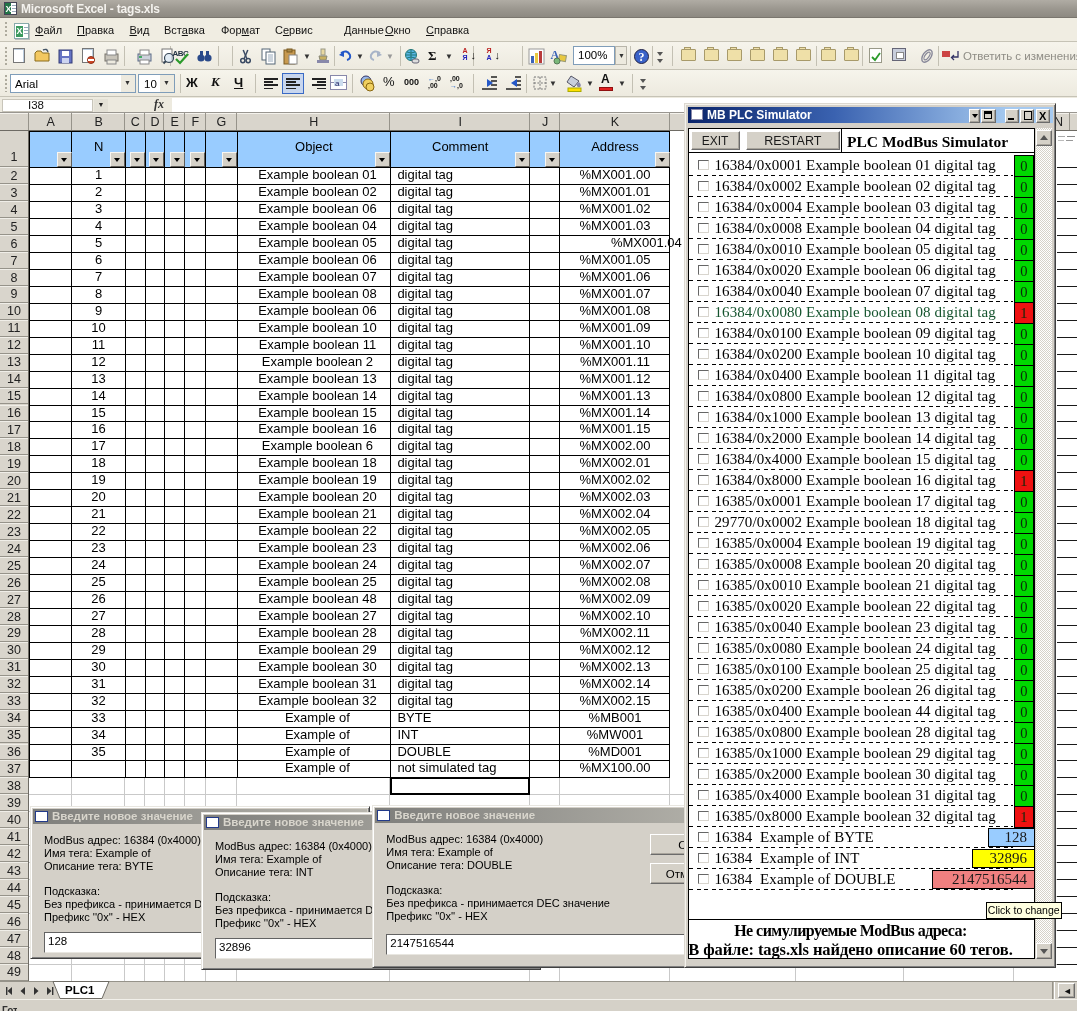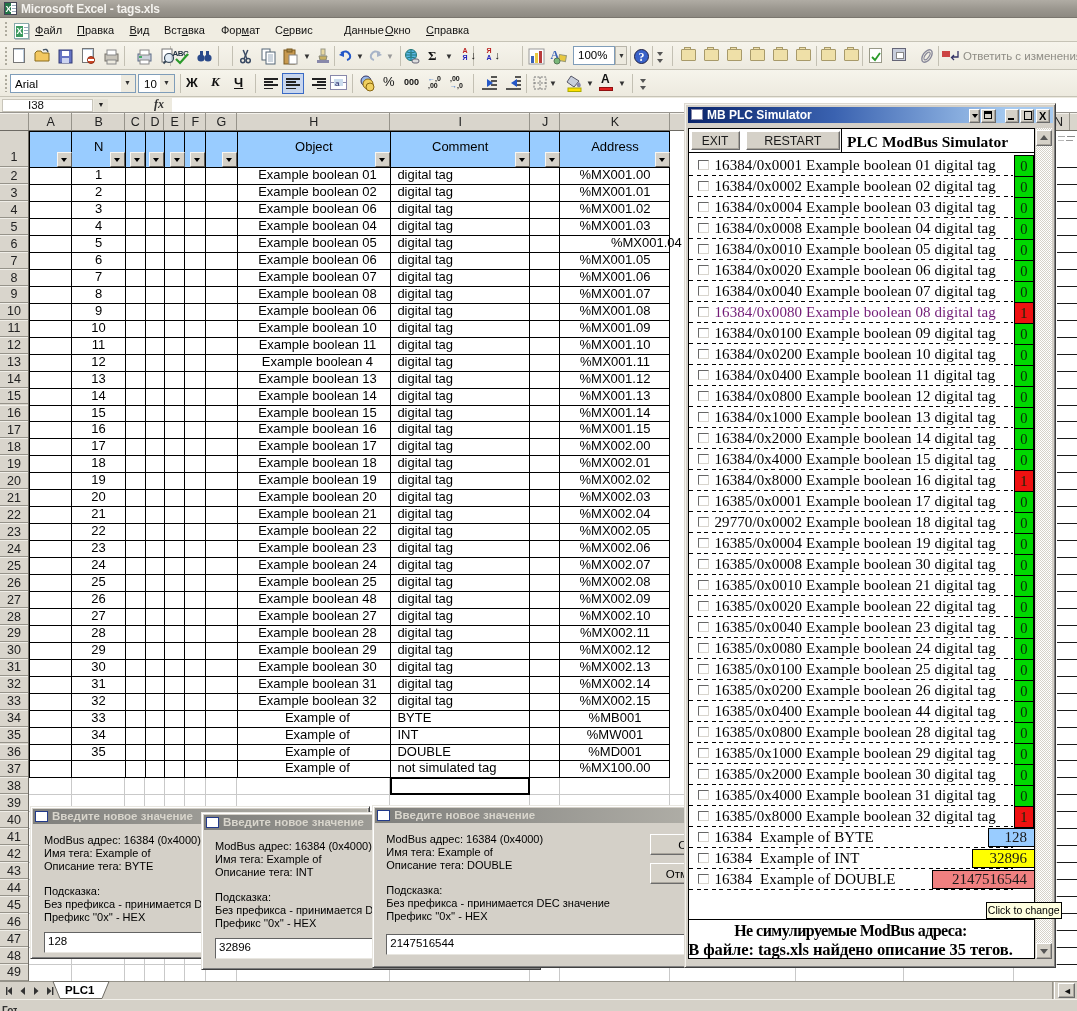--- a/index.html
+++ b/index.html
@@ -609,21 +609,21 @@
     <span class="tx ctr" style="left:530.6px;width:110px">%MX001.09</span>
   </div>
 <div class="ab" style="left:29.4px;top:336.70px;width:640.6px;height:16.95px;font:13px 'Liberation Sans';color:#000;line-height:16.95px">
     <span class="tx ctr" style="left:42.5px;width:53.4px">11</span>
     <span class="tx ctr" style="left:211.5px;width:153.1px">Example boolean 11</span>
     <span class="tx" style="left:368px">digital tag</span>
     <span class="tx ctr" style="left:530.6px;width:110px">%MX001.10</span>
   </div>
 <div class="ab" style="left:29.4px;top:353.65px;width:640.6px;height:16.95px;font:13px 'Liberation Sans';color:#000;line-height:16.95px">
     <span class="tx ctr" style="left:42.5px;width:53.4px">12</span>
-    <span class="tx ctr" style="left:211.5px;width:153.1px">Example boolean 4</span>
+    <span class="tx ctr" style="left:211.5px;width:153.1px">Example boolean 2</span>
     <span class="tx" style="left:368px">digital tag</span>
     <span class="tx ctr" style="left:530.6px;width:110px">%MX001.11</span>
   </div>
 <div class="ab" style="left:29.4px;top:370.60px;width:640.6px;height:16.95px;font:13px 'Liberation Sans';color:#000;line-height:16.95px">
     <span class="tx ctr" style="left:42.5px;width:53.4px">13</span>
     <span class="tx ctr" style="left:211.5px;width:153.1px">Example boolean 13</span>
     <span class="tx" style="left:368px">digital tag</span>
     <span class="tx ctr" style="left:530.6px;width:110px">%MX001.12</span>
   </div>
 <div class="ab" style="left:29.4px;top:387.55px;width:640.6px;height:16.95px;font:13px 'Liberation Sans';color:#000;line-height:16.95px">
@@ -639,21 +639,21 @@
     <span class="tx ctr" style="left:530.6px;width:110px">%MX001.14</span>
   </div>
 <div class="ab" style="left:29.4px;top:421.45px;width:640.6px;height:16.95px;font:13px 'Liberation Sans';color:#000;line-height:16.95px">
     <span class="tx ctr" style="left:42.5px;width:53.4px">16</span>
     <span class="tx ctr" style="left:211.5px;width:153.1px">Example boolean 16</span>
     <span class="tx" style="left:368px">digital tag</span>
     <span class="tx ctr" style="left:530.6px;width:110px">%MX001.15</span>
   </div>
 <div class="ab" style="left:29.4px;top:438.40px;width:640.6px;height:16.95px;font:13px 'Liberation Sans';color:#000;line-height:16.95px">
     <span class="tx ctr" style="left:42.5px;width:53.4px">17</span>
-    <span class="tx ctr" style="left:211.5px;width:153.1px">Example boolean 17</span>
+    <span class="tx ctr" style="left:211.5px;width:153.1px">Example boolean 6</span>
     <span class="tx" style="left:368px">digital tag</span>
     <span class="tx ctr" style="left:530.6px;width:110px">%MX002.00</span>
   </div>
 <div class="ab" style="left:29.4px;top:455.35px;width:640.6px;height:16.95px;font:13px 'Liberation Sans';color:#000;line-height:16.95px">
     <span class="tx ctr" style="left:42.5px;width:53.4px">18</span>
     <span class="tx ctr" style="left:211.5px;width:153.1px">Example boolean 18</span>
     <span class="tx" style="left:368px">digital tag</span>
     <span class="tx ctr" style="left:530.6px;width:110px">%MX002.01</span>
   </div>
 <div class="ab" style="left:29.4px;top:472.30px;width:640.6px;height:16.95px;font:13px 'Liberation Sans';color:#000;line-height:16.95px">
@@ -933,21 +933,21 @@
 <div class="ab" style="left:688.7px;top:259.6px;width:324.8px;height:21.0px;background-image:repeating-linear-gradient(90deg,#000 0 4px,transparent 4px 7.5px);background-size:100% 1px;background-position:0 100%;background-repeat:no-repeat"></div>
 <div class="ab" style="left:698px;top:264.6px;width:11px;height:10.5px;background:#fff;border-top:1.5px solid #666;border-left:1.5px solid #666;border-right:1px solid #D8D5CE;border-bottom:1px solid #D8D5CE"></div>
 <div class="tx" style="left:714.5px;top:261.8px;font:15px 'Liberation Serif';color:#000;letter-spacing:0.08px">16384/0x0020 Example boolean 06 digital tag</div>
 <div class="ab" style="left:1013.5px;top:259.6px;width:20.5px;height:22.0px;background:#00D800;border:1px solid #000;text-align:center;font:14.5px 'Liberation Serif';line-height:21.0px;color:#0a2a0a">0</div>
 <div class="ab" style="left:688.7px;top:280.6px;width:324.8px;height:21.0px;background-image:repeating-linear-gradient(90deg,#000 0 4px,transparent 4px 7.5px);background-size:100% 1px;background-position:0 100%;background-repeat:no-repeat"></div>
 <div class="ab" style="left:698px;top:285.6px;width:11px;height:10.5px;background:#fff;border-top:1.5px solid #666;border-left:1.5px solid #666;border-right:1px solid #D8D5CE;border-bottom:1px solid #D8D5CE"></div>
 <div class="tx" style="left:714.5px;top:282.8px;font:15px 'Liberation Serif';color:#000;letter-spacing:0.08px">16384/0x0040 Example boolean 07 digital tag</div>
 <div class="ab" style="left:1013.5px;top:280.6px;width:20.5px;height:22.0px;background:#00D800;border:1px solid #000;text-align:center;font:14.5px 'Liberation Serif';line-height:21.0px;color:#0a2a0a">0</div>
 <div class="ab" style="left:688.7px;top:301.6px;width:324.8px;height:21.0px;background-image:repeating-linear-gradient(90deg,#000 0 4px,transparent 4px 7.5px);background-size:100% 1px;background-position:0 100%;background-repeat:no-repeat"></div>
 <div class="ab" style="left:698px;top:306.6px;width:11px;height:10.5px;background:#fff;border-top:1.5px solid #666;border-left:1.5px solid #666;border-right:1px solid #D8D5CE;border-bottom:1px solid #D8D5CE"></div>
-<div class="tx" style="left:714.5px;top:303.8px;font:15px 'Liberation Serif';color:#701a75;letter-spacing:0.08px">16384/0x0080 Example boolean 08 digital tag</div>
+<div class="tx" style="left:714.5px;top:303.8px;font:15px 'Liberation Serif';color:#14532d;letter-spacing:0.08px">16384/0x0080 Example boolean 08 digital tag</div>
 <div class="ab" style="left:1013.5px;top:301.6px;width:20.5px;height:22.0px;background:#EE1111;border:1px solid #000;text-align:center;font:14.5px 'Liberation Serif';line-height:21.0px;color:#0a2a0a">1</div>
 <div class="ab" style="left:688.7px;top:322.6px;width:324.8px;height:21.0px;background-image:repeating-linear-gradient(90deg,#000 0 4px,transparent 4px 7.5px);background-size:100% 1px;background-position:0 100%;background-repeat:no-repeat"></div>
 <div class="ab" style="left:698px;top:327.6px;width:11px;height:10.5px;background:#fff;border-top:1.5px solid #666;border-left:1.5px solid #666;border-right:1px solid #D8D5CE;border-bottom:1px solid #D8D5CE"></div>
 <div class="tx" style="left:714.5px;top:324.8px;font:15px 'Liberation Serif';color:#000;letter-spacing:0.08px">16384/0x0100 Example boolean 09 digital tag</div>
 <div class="ab" style="left:1013.5px;top:322.6px;width:20.5px;height:22.0px;background:#00D800;border:1px solid #000;text-align:center;font:14.5px 'Liberation Serif';line-height:21.0px;color:#0a2a0a">0</div>
 <div class="ab" style="left:688.7px;top:343.6px;width:324.8px;height:21.0px;background-image:repeating-linear-gradient(90deg,#000 0 4px,transparent 4px 7.5px);background-size:100% 1px;background-position:0 100%;background-repeat:no-repeat"></div>
 <div class="ab" style="left:698px;top:348.6px;width:11px;height:10.5px;background:#fff;border-top:1.5px solid #666;border-left:1.5px solid #666;border-right:1px solid #D8D5CE;border-bottom:1px solid #D8D5CE"></div>
 <div class="tx" style="left:714.5px;top:345.8px;font:15px 'Liberation Serif';color:#000;letter-spacing:0.08px">16384/0x0200 Example boolean 10 digital tag</div>
 <div class="ab" style="left:1013.5px;top:343.6px;width:20.5px;height:22.0px;background:#00D800;border:1px solid #000;text-align:center;font:14.5px 'Liberation Serif';line-height:21.0px;color:#0a2a0a">0</div>
 <div class="ab" style="left:688.7px;top:364.6px;width:324.8px;height:21.0px;background-image:repeating-linear-gradient(90deg,#000 0 4px,transparent 4px 7.5px);background-size:100% 1px;background-position:0 100%;background-repeat:no-repeat"></div>
@@ -981,21 +981,21 @@
 <div class="ab" style="left:688.7px;top:511.6px;width:324.8px;height:21.0px;background-image:repeating-linear-gradient(90deg,#000 0 4px,transparent 4px 7.5px);background-size:100% 1px;background-position:0 100%;background-repeat:no-repeat"></div>
 <div class="ab" style="left:698px;top:516.6px;width:11px;height:10.5px;background:#fff;border-top:1.5px solid #666;border-left:1.5px solid #666;border-right:1px solid #D8D5CE;border-bottom:1px solid #D8D5CE"></div>
 <div class="tx" style="left:714.5px;top:513.8px;font:15px 'Liberation Serif';color:#000;letter-spacing:0.08px">29770/0x0002 Example boolean 18 digital tag</div>
 <div class="ab" style="left:1013.5px;top:511.6px;width:20.5px;height:22.0px;background:#00D800;border:1px solid #000;text-align:center;font:14.5px 'Liberation Serif';line-height:21.0px;color:#0a2a0a">0</div>
 <div class="ab" style="left:688.7px;top:532.6px;width:324.8px;height:21.0px;background-image:repeating-linear-gradient(90deg,#000 0 4px,transparent 4px 7.5px);background-size:100% 1px;background-position:0 100%;background-repeat:no-repeat"></div>
 <div class="ab" style="left:698px;top:537.6px;width:11px;height:10.5px;background:#fff;border-top:1.5px solid #666;border-left:1.5px solid #666;border-right:1px solid #D8D5CE;border-bottom:1px solid #D8D5CE"></div>
 <div class="tx" style="left:714.5px;top:534.8px;font:15px 'Liberation Serif';color:#000;letter-spacing:0.08px">16385/0x0004 Example boolean 19 digital tag</div>
 <div class="ab" style="left:1013.5px;top:532.6px;width:20.5px;height:22.0px;background:#00D800;border:1px solid #000;text-align:center;font:14.5px 'Liberation Serif';line-height:21.0px;color:#0a2a0a">0</div>
 <div class="ab" style="left:688.7px;top:553.6px;width:324.8px;height:21.0px;background-image:repeating-linear-gradient(90deg,#000 0 4px,transparent 4px 7.5px);background-size:100% 1px;background-position:0 100%;background-repeat:no-repeat"></div>
 <div class="ab" style="left:698px;top:558.6px;width:11px;height:10.5px;background:#fff;border-top:1.5px solid #666;border-left:1.5px solid #666;border-right:1px solid #D8D5CE;border-bottom:1px solid #D8D5CE"></div>
-<div class="tx" style="left:714.5px;top:555.8px;font:15px 'Liberation Serif';color:#000;letter-spacing:0.08px">16385/0x0008 Example boolean 30 digital tag</div>
+<div class="tx" style="left:714.5px;top:555.8px;font:15px 'Liberation Serif';color:#000;letter-spacing:0.08px">16385/0x0008 Example boolean 20 digital tag</div>
 <div class="ab" style="left:1013.5px;top:553.6px;width:20.5px;height:22.0px;background:#00D800;border:1px solid #000;text-align:center;font:14.5px 'Liberation Serif';line-height:21.0px;color:#0a2a0a">0</div>
 <div class="ab" style="left:688.7px;top:574.6px;width:324.8px;height:21.0px;background-image:repeating-linear-gradient(90deg,#000 0 4px,transparent 4px 7.5px);background-size:100% 1px;background-position:0 100%;background-repeat:no-repeat"></div>
 <div class="ab" style="left:698px;top:579.6px;width:11px;height:10.5px;background:#fff;border-top:1.5px solid #666;border-left:1.5px solid #666;border-right:1px solid #D8D5CE;border-bottom:1px solid #D8D5CE"></div>
 <div class="tx" style="left:714.5px;top:576.8px;font:15px 'Liberation Serif';color:#000;letter-spacing:0.08px">16385/0x0010 Example boolean 21 digital tag</div>
 <div class="ab" style="left:1013.5px;top:574.6px;width:20.5px;height:22.0px;background:#00D800;border:1px solid #000;text-align:center;font:14.5px 'Liberation Serif';line-height:21.0px;color:#0a2a0a">0</div>
 <div class="ab" style="left:688.7px;top:595.6px;width:324.8px;height:21.0px;background-image:repeating-linear-gradient(90deg,#000 0 4px,transparent 4px 7.5px);background-size:100% 1px;background-position:0 100%;background-repeat:no-repeat"></div>
 <div class="ab" style="left:698px;top:600.6px;width:11px;height:10.5px;background:#fff;border-top:1.5px solid #666;border-left:1.5px solid #666;border-right:1px solid #D8D5CE;border-bottom:1px solid #D8D5CE"></div>
 <div class="tx" style="left:714.5px;top:597.8px;font:15px 'Liberation Serif';color:#000;letter-spacing:0.08px">16385/0x0020 Example boolean 22 digital tag</div>
 <div class="ab" style="left:1013.5px;top:595.6px;width:20.5px;height:22.0px;background:#00D800;border:1px solid #000;text-align:center;font:14.5px 'Liberation Serif';line-height:21.0px;color:#0a2a0a">0</div>
 <div class="ab" style="left:688.7px;top:616.6px;width:324.8px;height:21.0px;background-image:repeating-linear-gradient(90deg,#000 0 4px,transparent 4px 7.5px);background-size:100% 1px;background-position:0 100%;background-repeat:no-repeat"></div>
@@ -1045,21 +1045,21 @@
 <div class="ab" style="left:688.7px;top:847.6px;width:324.8px;height:21.0px;background-image:repeating-linear-gradient(90deg,#000 0 4px,transparent 4px 7.5px);background-size:100% 1px;background-position:0 100%;background-repeat:no-repeat"></div>
 <div class="ab" style="left:698px;top:852.6px;width:11px;height:10.5px;background:#fff;border-top:1.5px solid #666;border-left:1.5px solid #666;border-right:1px solid #D8D5CE;border-bottom:1px solid #D8D5CE"></div>
 <div class="tx" style="left:714.5px;top:849.8px;font:15px 'Liberation Serif';color:#000;letter-spacing:0.08px">16384  Example of INT</div>
 <div class="ab" style="left:972px;top:848.6px;width:63px;height:19px;background:#FFFF00;border:1px solid #000;text-align:right;font:15px 'Liberation Serif';line-height:17.5px;padding-right:7px;color:#1a1a1a">32896</div>
 <div class="ab" style="left:688.7px;top:868.6px;width:324.8px;height:21.0px;background-image:repeating-linear-gradient(90deg,#000 0 4px,transparent 4px 7.5px);background-size:100% 1px;background-position:0 100%;background-repeat:no-repeat"></div>
 <div class="ab" style="left:698px;top:873.6px;width:11px;height:10.5px;background:#fff;border-top:1.5px solid #666;border-left:1.5px solid #666;border-right:1px solid #D8D5CE;border-bottom:1px solid #D8D5CE"></div>
 <div class="tx" style="left:714.5px;top:870.8px;font:15px 'Liberation Serif';color:#000;letter-spacing:0.08px">16384  Example of DOUBLE</div>
 <div class="ab" style="left:931.5px;top:869.6px;width:103.5px;height:19px;background:#F08080;border:1px solid #000;text-align:right;font:15px 'Liberation Serif';line-height:17.5px;padding-right:7px;color:#1a1a1a">2147516544</div>
 <div class="hline" style="left:687.5px;top:919px;width:347.5px"></div>
 <div class="tx ctr" style="left:688px;top:921.5px;width:325px;font:bold 16px 'Liberation Serif';color:#000;letter-spacing:-0.55px">Не симулируемые ModBus адреса:</div>
-<div class="tx ctr" style="left:688px;top:939.5px;width:325px;font:bold 16.5px 'Liberation Serif';color:#000;letter-spacing:-0.1px">В файле: tags.xls найдено описание 35 тегов.</div>
+<div class="tx ctr" style="left:688px;top:939.5px;width:325px;font:bold 16.5px 'Liberation Serif';color:#000;letter-spacing:-0.1px">В файле: tags.xls найдено описание 60 тегов.</div>
 <div class="ab" style="left:1035.5px;top:127.5px;width:16px;height:831px;background-image:conic-gradient(#fff 0 25%,#D6D2C9 0 50%,#fff 0 75%,#D6D2C9 0);background-size:2px 2px"></div>
 <div class="ab btn3d" style="left:1035.5px;top:129.5px;width:16px;height:16px">
     <svg width="14" height="14" style="position:absolute;left:0;top:0">
       <path d="M7 4 L11 9 L3 9 Z" fill="#555"></path>
     </svg>
   </div>
 <div class="ab btn3d" style="left:1035.5px;top:942.5px;width:16px;height:16px">
     <svg width="14" height="14" style="position:absolute;left:0;top:0">
       <path d="M7 10 L11 5 L3 5 Z" fill="#555"></path>
     </svg>

